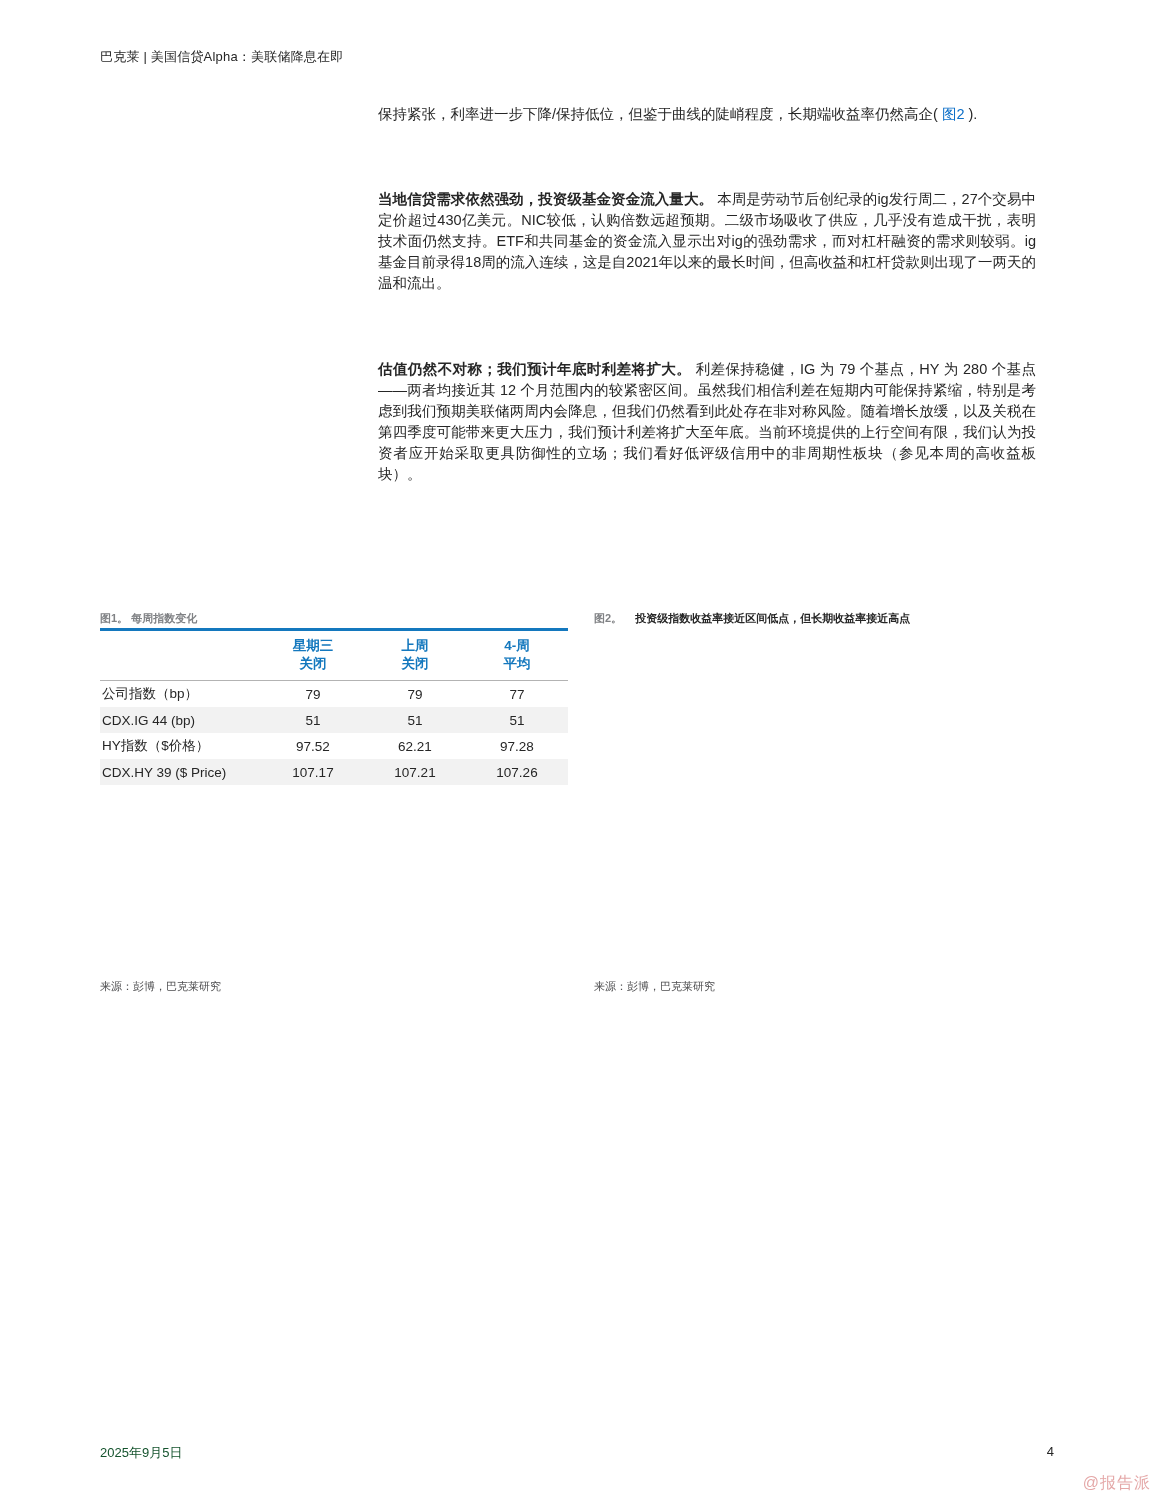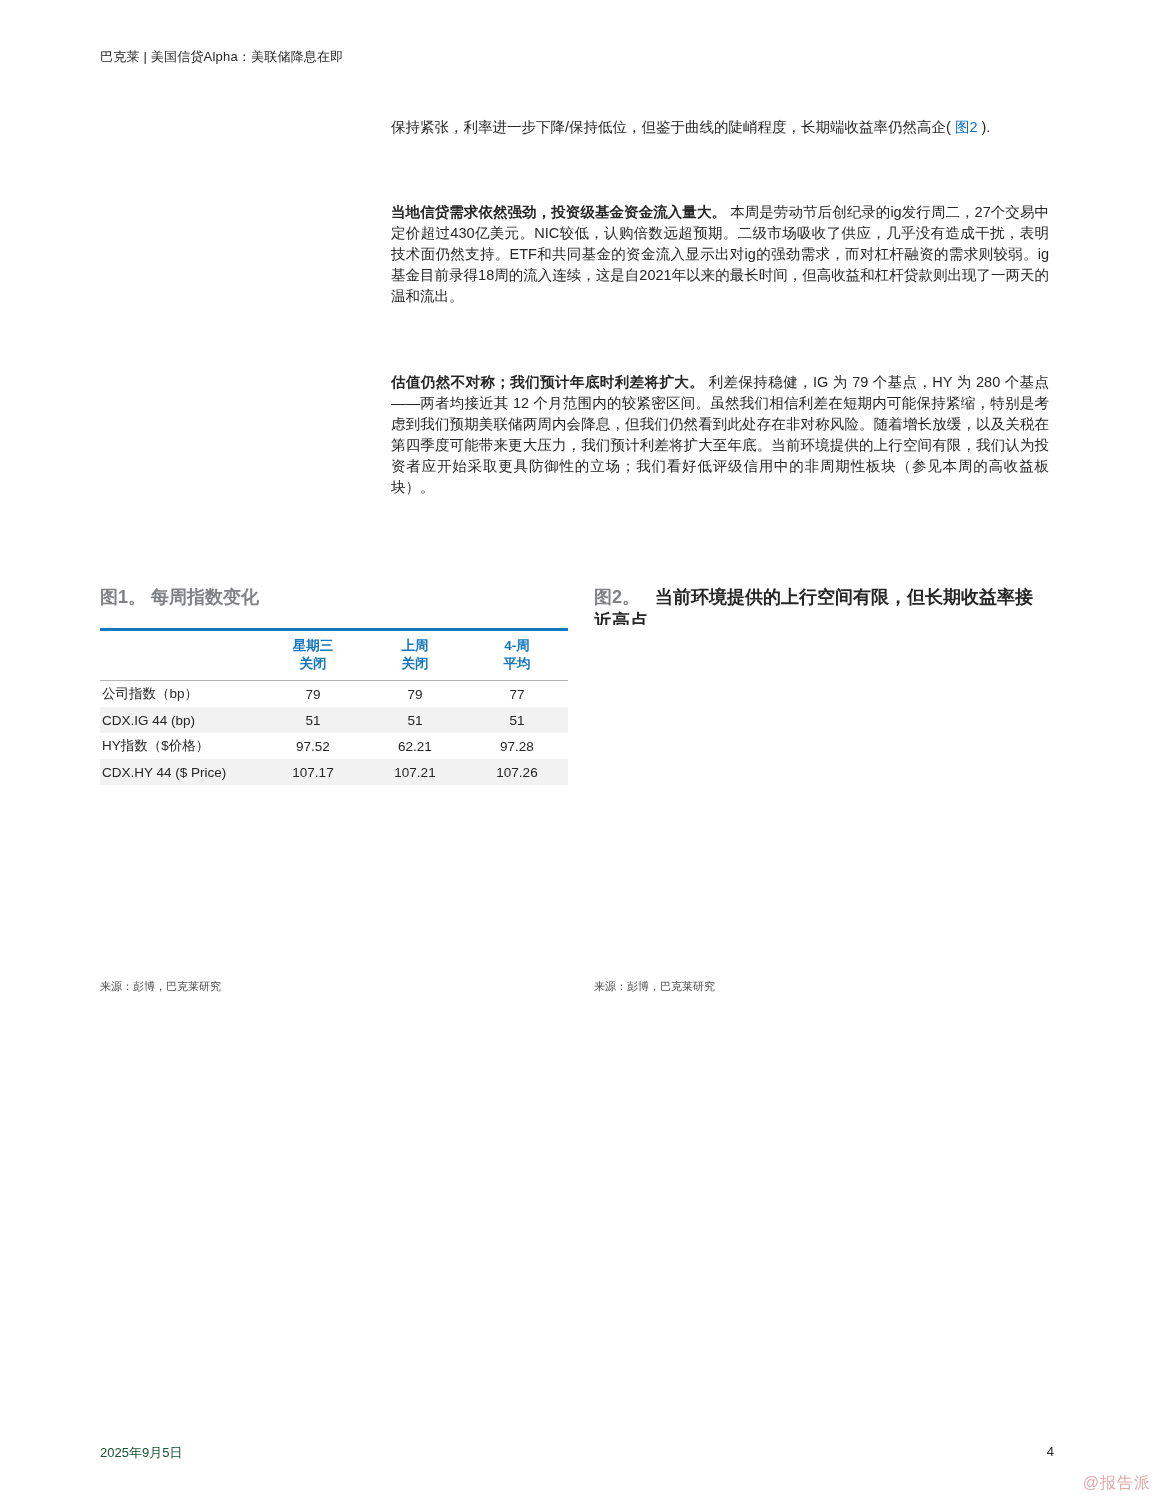--- a/index.html
+++ b/index.html
@@ -11,30 +11,30 @@
     overflow: hidden;
   }
   .header {
     position: absolute; left: 100px; top: 48px;
     font-size: 13px; color: #262626; letter-spacing: 0.2px;
   }
   .para {
     position: absolute; left: 378px; width: 658px;
     font-size: 14.5px; line-height: 21px;
     text-align: justify; text-align-last: left;
-    margin: 13px;
+    margin: 0;
   }
   .p1 { top: 104px; }
   .p2 { top: 189px; }
   .p3 { top: 359px; }
   .para b { font-weight: bold; }
   .figlink { color: #0d6fc8; text-decoration: none; cursor: pointer; }
   .fig-caption {
-    position: absolute; top: 585px;
-    font-size: 18px; font-weight: bold; color: #808285;
+    position: absolute; top: 611px;
+    font-size: 11px; font-weight: bold; color: #808285;
   }
   .fig1-caption { left: 100px; }
   .fig2-caption { left: 594px; width: 440px; }
   .fig2-caption .cap-title { color: #262626; margin-left: 10px; }
   .idx-table {
     position: absolute; left: 100px; top: 628px; width: 468px;
     border-collapse: collapse; table-layout: fixed;
     font-size: 13.5px; color: #262626;
   }
   .idx-table col.c-label { width: 162px; }
@@ -87,21 +87,21 @@
 
   <p class="para p3"><b>估值仍然不对称；我们预计年底时利差将扩大。</b><span>  利差保持稳健，IG 为 79 个基点，HY 为 280 个基点——两者均接近其 12 个月范围内的较紧密区间。虽然我们相信利差在短期内可能保持紧缩，特别是考虑到我们预期美联储两周内会降息，但我们仍然看到此处存在非对称风险。随着增长放缓，以及关税在第四季度可能带来更大压力，我们预计利差将扩大至年底。当前环境提供的上行空间有限，我们认为投资者应开始采取更具防御性的立场；我们看好低评级信用中的非周期性板块（参见本周的高收益板块）。</span></p>
 
   <div class="fig-caption fig1-caption">
     <span class="cap-label">图1。</span>
     <span class="cap-title">每周指数变化</span>
   </div>
 
   <div class="fig-caption fig2-caption">
     <span class="cap-label">图2。</span>
-    <span class="cap-title">当前环境提供的上行空间有限，但长期收益率接近高点</span>
+    <span class="cap-title">投资级指数收益率接近区间低点，但长期收益率接近高点</span>
   </div>
 
   <table class="idx-table">
     <colgroup>
       <col class="c-label">
         <col class="c-val">
         <col class="c-val">
         <col class="c-val">
     </colgroup>
     <thead>
@@ -134,21 +134,21 @@
         <td class="val">51</td>
         <td class="val">51</td>
       </tr>
       <tr>
         <td class="lbl">HY指数（$价格）</td>
         <td class="val">97.52</td>
         <td class="val">62.21</td>
         <td class="val">97.28</td>
       </tr>
       <tr>
-        <td class="lbl">CDX.HY 44 ($ Price)</td>
+        <td class="lbl">CDX.HY 39 ($ Price)</td>
         <td class="val">107.17</td>
         <td class="val">107.21</td>
         <td class="val">107.26</td>
       </tr>
     </tbody>
   </table>
 
   <div class="fig2-chart-area"></div>
 
   <div class="source src1">来源：彭博，巴克莱研究</div>

